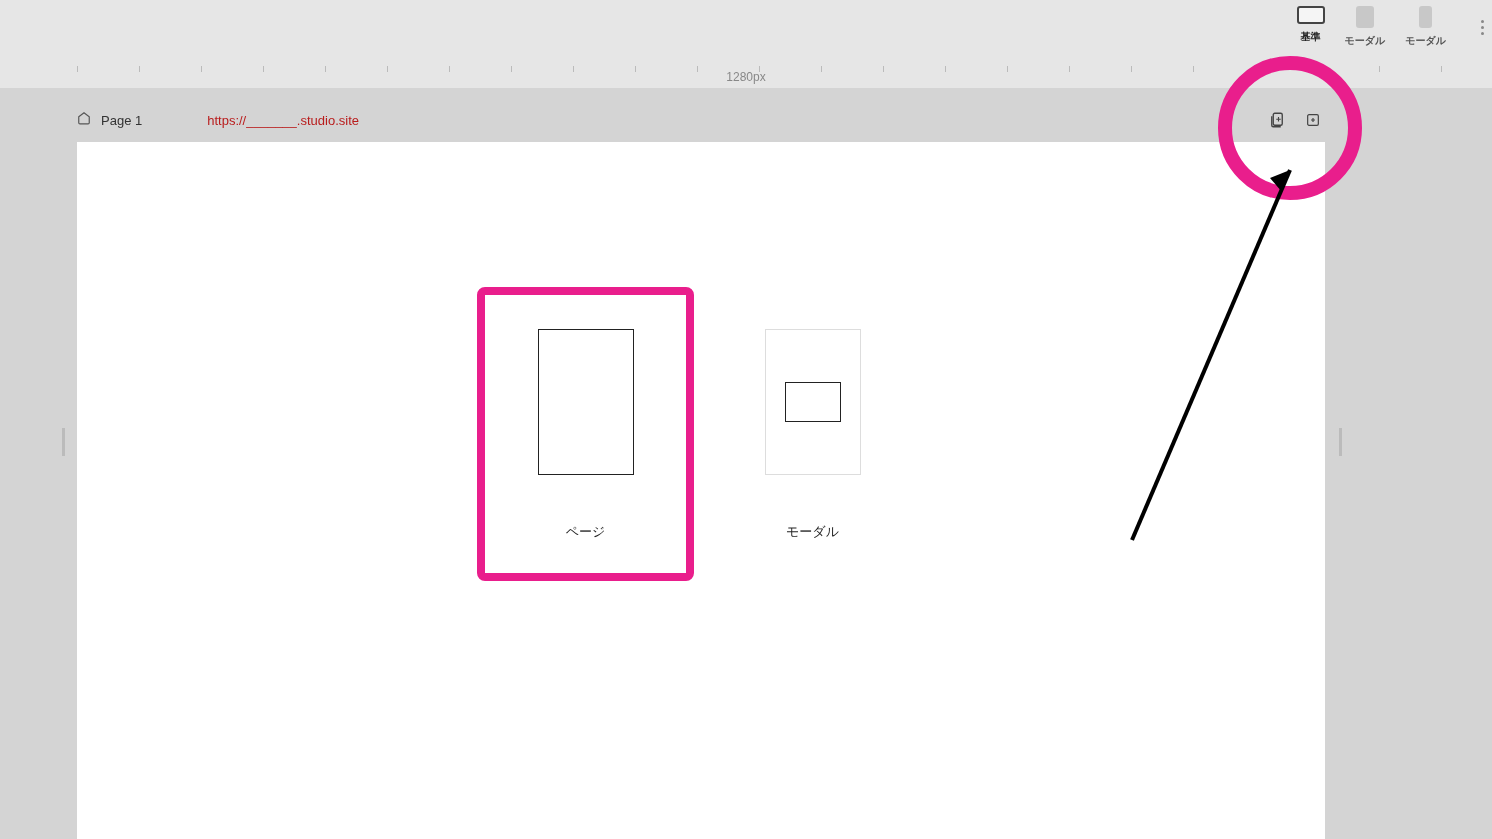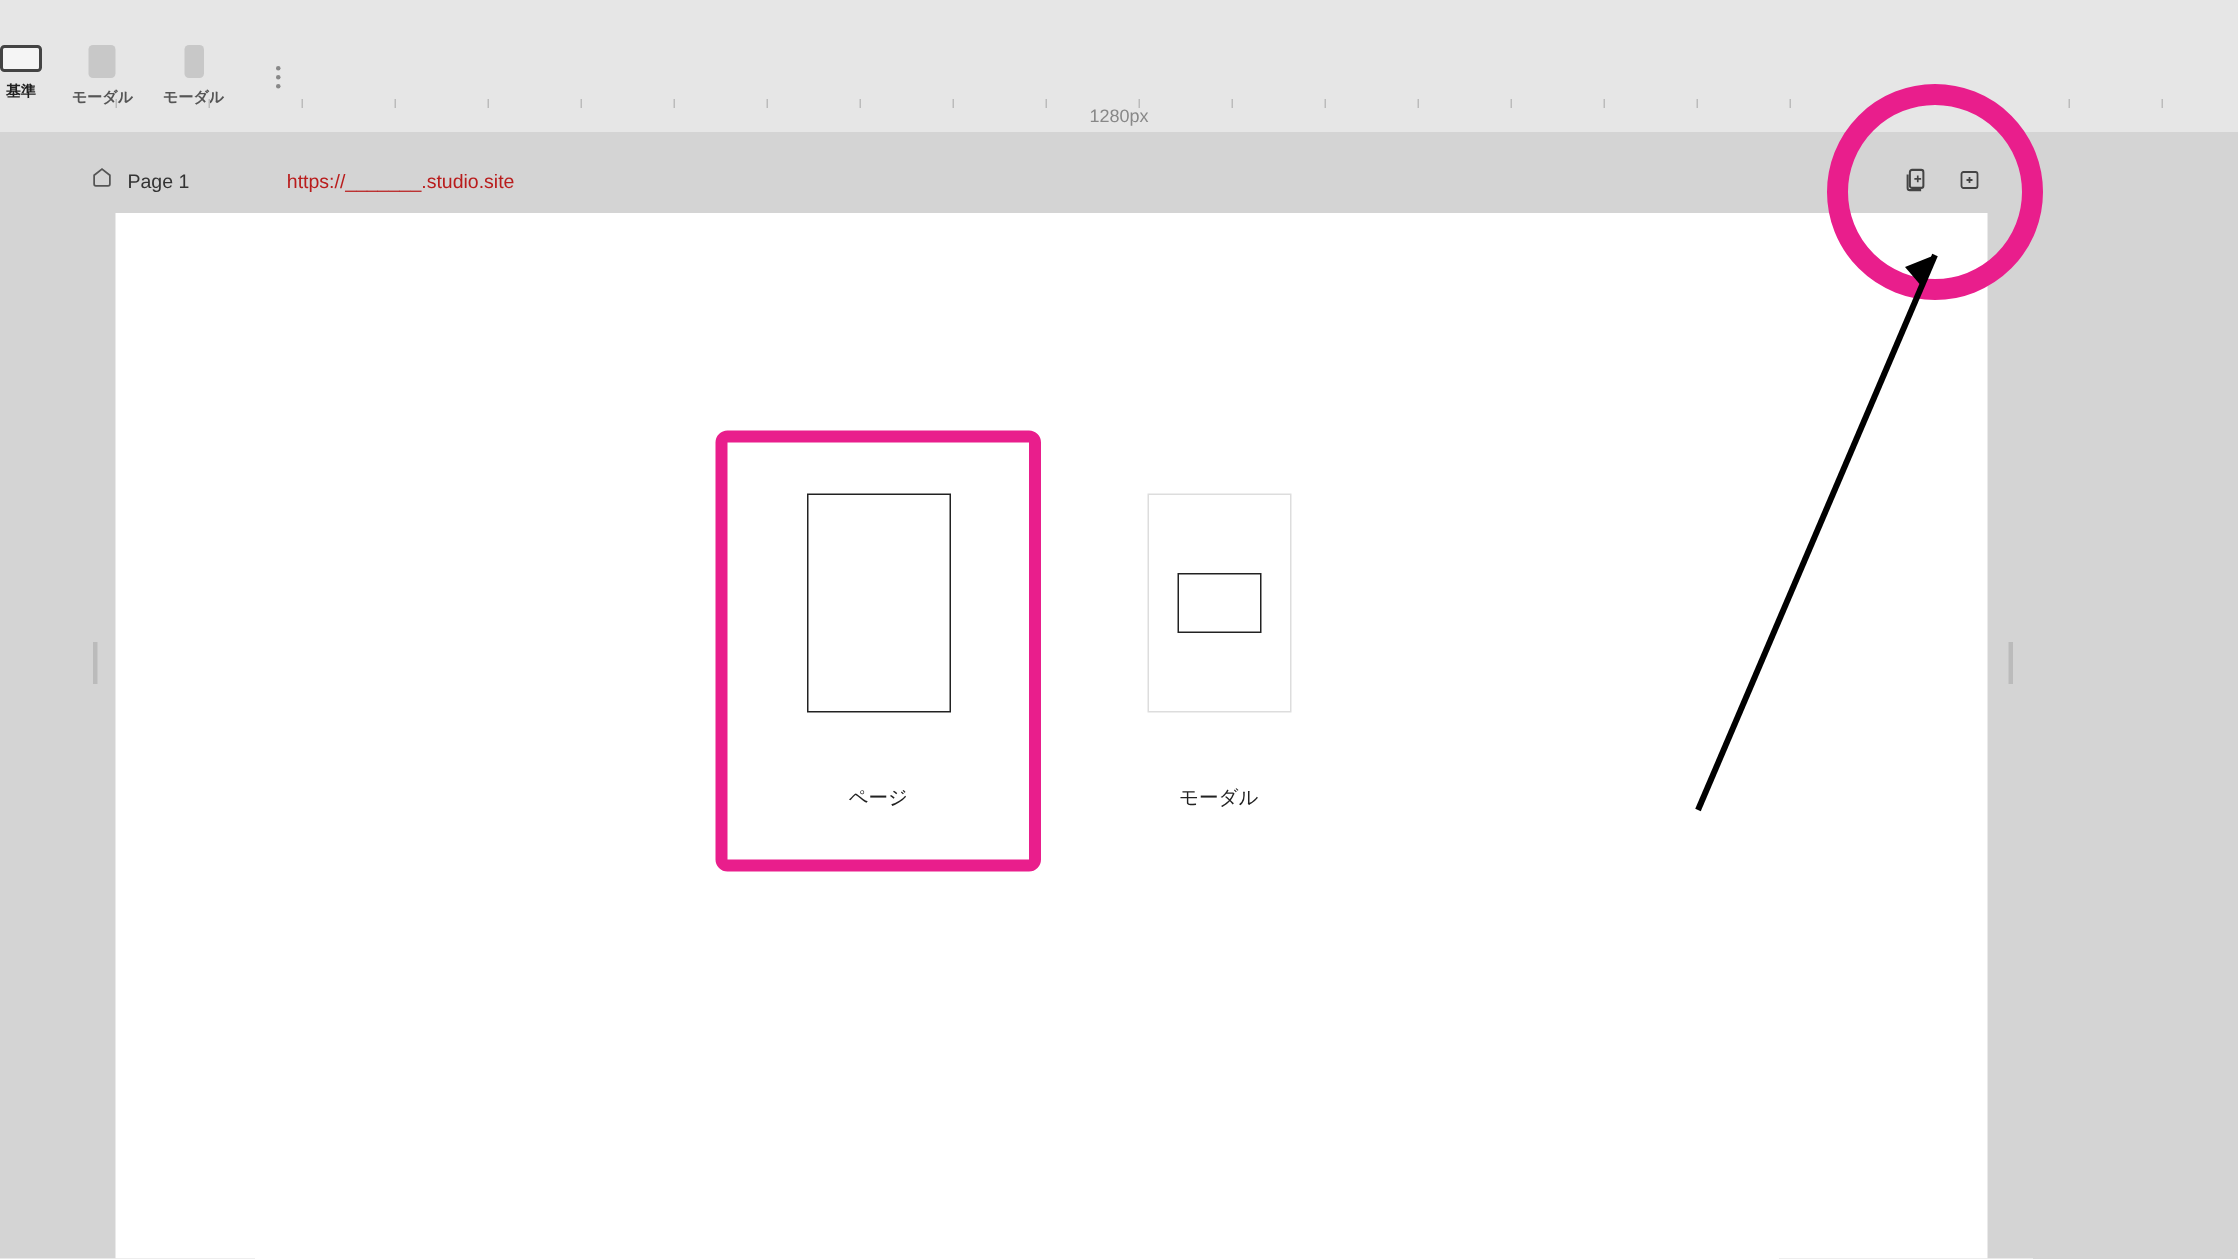--- a/index.html
+++ b/index.html
@@ -14,23 +14,23 @@
     
     
     .toolbar {
       position: absolute;
       top: 0;
       left: 0;
       right: 0;
       height: 88px;
       background: #e6e6e6;
       display: flex;
-      justify-content: flex-start;
+      justify-content: flex-end;
       align-items: flex-start;
-      padding-top: 30px;
+      padding-top: 6px;
     }
     .device-tabs {
       display: flex;
       align-items: flex-start;
       gap: 20px;
     }
     .device-tab {
       display: flex;
       flex-direction: column;
       align-items: center;
@@ -101,21 +101,21 @@
       width: 1px;
       height: 6px;
       background: #bbb;
       top: 0;
     }
     
     
     .page-header {
       position: absolute;
       top: 100px;
-      left: 61px;
+      left: 77px;
       right: 0;
       height: 40px;
       display: flex;
       align-items: center;
       gap: 10px;
     }
     .home-icon svg { width: 14px; height: 14px; }
     .page-name {
       font-size: 13px;
       color: #333;

